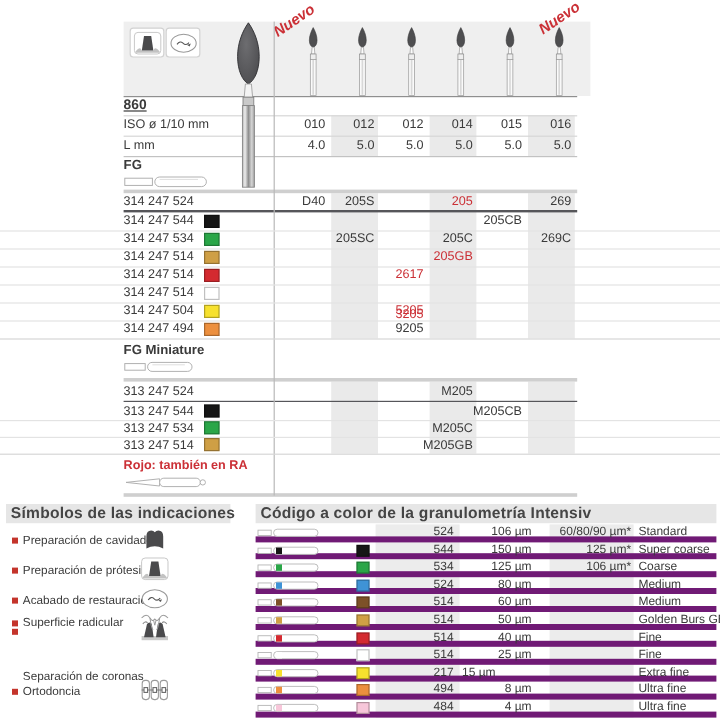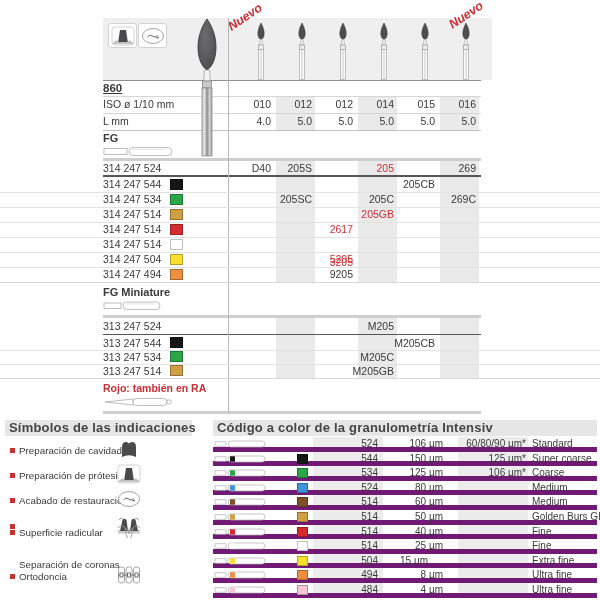--- a/index.html
+++ b/index.html
@@ -315,21 +315,21 @@
         <div class="sym-label" style="position: absolute; margin-top: 38px;">Separación de coronas</div>
         <div class="sym-icon" style="position: absolute;">
           <svg width="24" height="20" viewBox="0 0 24 20">
    <rect x="1" y="15" width="22" height="3.5" fill="#c9c9c9"></rect>
    <path d="M3 16 L5.5 5 Q7.5 2.5 9.5 5 L11 16 Z" fill="#4a4a4c"></path>
    <path d="M13 16 L14.5 5 Q16.5 2.5 18.5 5 L21 16 Z" fill="#4a4a4c"></path>
    <path d="M2 5 Q4 2 6 4 M18 4 Q20 2 22 5" fill="none" stroke="#8f8f8f" stroke-width="0.9"></path>
           </svg>
         </div>
       </div>
-      <div class="sym-row" style="left: 0px; top: 523px; width: 200px; position: absolute;">
+      <div class="sym-row" style="left: 0px; top: 510px; width: 200px; position: absolute;">
         <div class="bullet" style="position: absolute;"></div>
         <div class="sym-label" style="position: absolute;">Superficie radicular</div>
         <div class="sym-icon" style="position: absolute;">
           <svg width="24" height="20" viewBox="0 0 24 20">
    <path d="M1 7 Q5 2.5 8 7 Q10 10.5 12 8 Q14 10.5 16 7 Q19 2.5 23 7" fill="none" stroke="#9a9a9a" stroke-width="0.9"></path>
    <path d="M8 7 Q9 15 10.5 17 M16 7 Q15 15 13.5 17" fill="none" stroke="#9a9a9a" stroke-width="0.9"></path>
    <path d="M11 9 L12 13 L13 9" fill="none" stroke="#9a9a9a" stroke-width="0.8"></path>
           </svg>
         </div>
       </div>
@@ -466,22 +466,22 @@
       </div>
       <div class="gr-row" style="top: 553.8px; height: 14.6px; position: absolute;">
         <div style="left: 1px; top: 2px; position: absolute;">
           <svg width="52" height="10" viewBox="0 0 52 10">
    <rect x="1" y="2.8" width="11" height="4.4" fill="#fff" stroke="#b0b0b0" stroke-width="0.7"></rect>
    <rect x="14" y="2" width="37" height="6" rx="3" fill="#fff" stroke="#b0b0b0" stroke-width="0.7"></rect>
    <rect x="16" y="2.3" width="5" height="5.4" fill="#f7e12e"></rect>
           </svg>
         </div>
         <div class="gr-chip" style="top: 2px; position: absolute; background: rgb(247, 225, 46);"></div>
-        <div class="gr-cell" style="left: 100px; width: 65px; text-align: right; line-height: 14.6px; position: absolute;">504</div>
-        <div class="gr-cell" style="left: 172px; width: 58px; text-align: center; line-height: 14.6px; position: absolute;">15 µm</div>
+        <div class="gr-cell" style="left: 100px; width: 65px; text-align: right; line-height: 14.6px; position: absolute;">217</div>
+        <div class="gr-cell" style="left: 172px; width: 58px; text-align: left; line-height: 14.6px; position: absolute;">15 µm</div>
         <div class="gr-cell" style="left: 245px; width: 68px; text-align: right; line-height: 14.6px; position: absolute;"></div>
         <div class="gr-cell" style="left: 319px; line-height: 14.6px; position: absolute;">Extra fine</div>
       </div>
       <div class="gr-row" style="top: 568.4px; height: 14.6px; position: absolute;">
         <div style="left: 1px; top: 2px; position: absolute;">
           <svg width="52" height="10" viewBox="0 0 52 10">
    <rect x="1" y="2.8" width="11" height="4.4" fill="#fff" stroke="#b0b0b0" stroke-width="0.7"></rect>
    <rect x="14" y="2" width="37" height="6" rx="3" fill="#fff" stroke="#b0b0b0" stroke-width="0.7"></rect>
    <rect x="16" y="2.3" width="5" height="5.4" fill="#ec8f3e"></rect>
           </svg>

